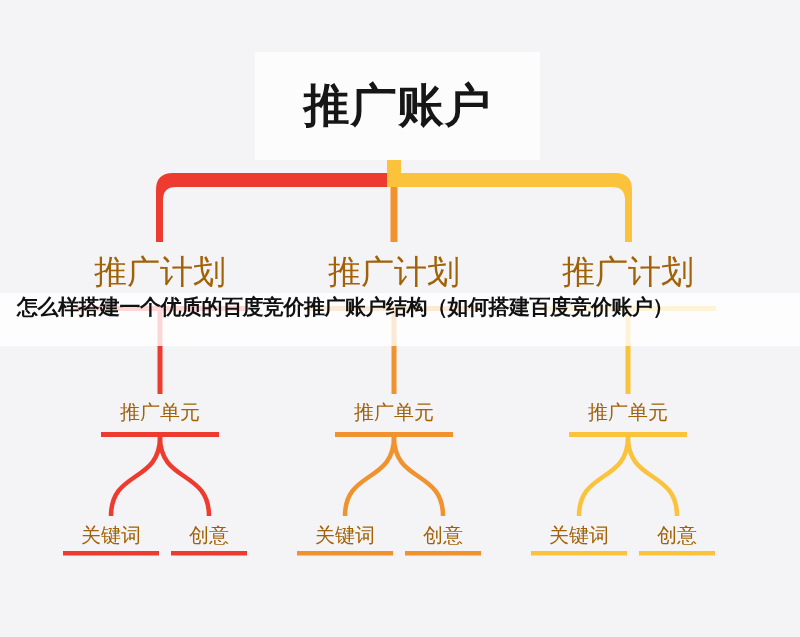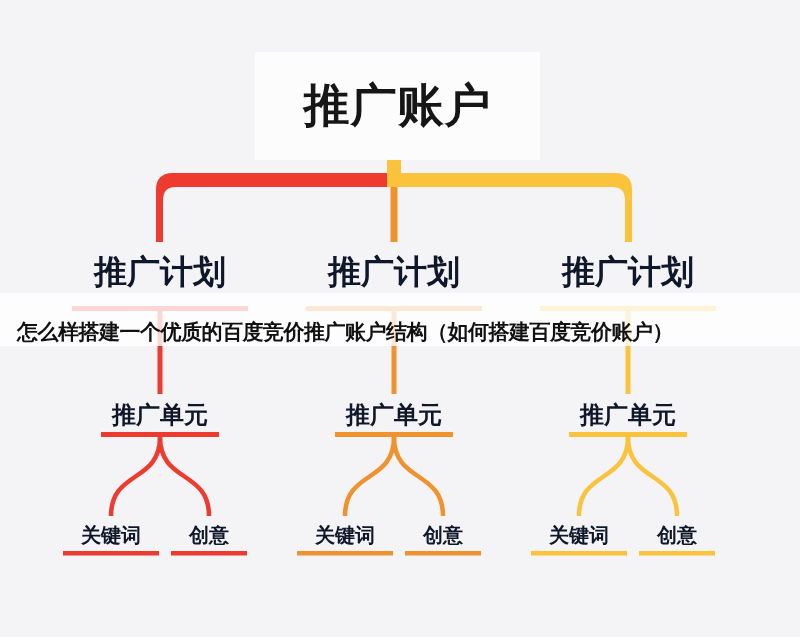--- a/index.html
+++ b/index.html
@@ -13,35 +13,35 @@
   svg.connectors{position:absolute;left:0;top:0;}
   .root-box{
     position:absolute;left:255px;top:52px;width:285px;height:108px;
     background:#fcfcfd;
     display:flex;align-items:center;justify-content:center;
   }
   .root-label{
     font-size:46px;font-weight:800;color:#161616;letter-spacing:1px;
   }
   .node-label{
-    position:absolute;text-align:center;color:#0f172a;font-weight:700;
+    position:absolute;text-align:center;color:#a16207;font-weight:400;
     white-space:nowrap;
   }
   .plan-label{width:200px;top:250px;font-size:33px;}
   .plan-0{left:60px;} .plan-1{left:294px;} .plan-2{left:528px;}
-  .unit-label{width:160px;top:399px;font-size:24px;}
+  .unit-label{width:160px;top:399px;font-size:20px;}
   .unit-0{left:80px;} .unit-1{left:314px;} .unit-2{left:548px;}
   .leaf-label{width:120px;top:522px;font-size:20px;}
   .kw-0{left:51px;}  .cr-0{left:149px;}
   .kw-1{left:285px;} .cr-1{left:383px;}
   .kw-2{left:519px;} .cr-2{left:617px;}
   .overlay-band{
     position:absolute;left:0;top:293px;width:800px;height:53px;
     background:rgba(255,255,255,0.80);
-    display:flex;align-items:flex-end;
+    display:flex;align-items:flex-start;
   }
   .overlay-title{
     padding-left:17px;font-size:21px;font-weight:700;color:#111;
     white-space:nowrap;letter-spacing:-0.5px;
   }
 </style>
 </head>
 <body>
 
 <div class="stage">

